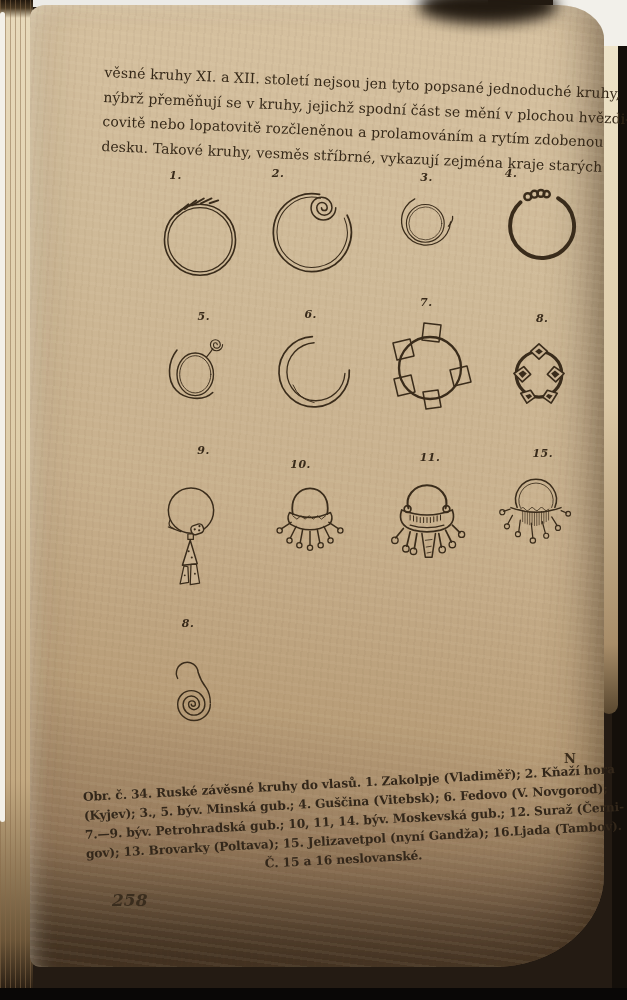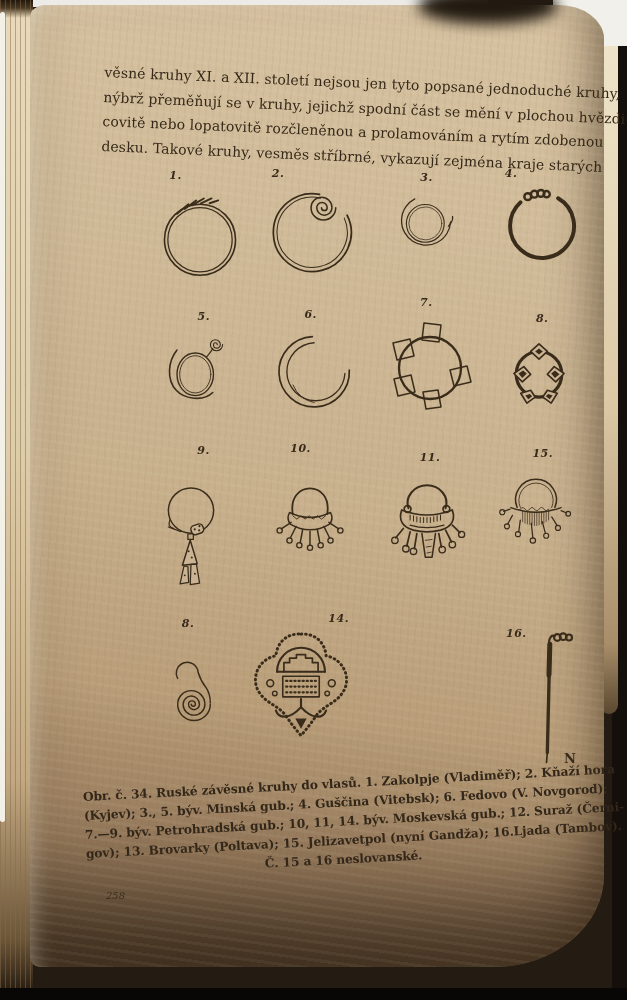--- a/index.html
+++ b/index.html
@@ -33,42 +33,42 @@
   .para{position:absolute;left:75px;top:55px;width:497px;color:#352818;
     font-size:14px;line-height:24.5px;letter-spacing:.1px;
     transform:rotate(2.4deg);transform-origin:left top;}
   .para .tline{text-align:justify;text-align-last:justify;white-space:nowrap;}
   .caption{position:absolute;left:55px;top:783px;width:514px;color:#33271a;
     font-weight:bold;font-size:12.2px;line-height:19px;letter-spacing:-.1px;
     transform:rotate(-3деg);transform-origin:left center;}
   .caption{transform:rotate(-3deg);}
   .caption .cline{text-align:justify;text-align-last:justify;white-space:nowrap;}
   .caption .cline.last{text-align:center;text-align-last:center;}
-  .pagenum{position:absolute;left:76px;top:885px;color:#3a2d1e;
-    font-style:italic;font-weight:normal;font-size:10px;}
+  .pagenum{position:absolute;left:82px;top:885px;color:#3a2d1e;
+    font-style:italic;font-weight:bold;font-size:17px;}
   
   .figure{position:absolute;left:66px;top:158px;width:512px;height:640px;}
   .cell{position:absolute;color:#3a2c1b;}
   .cell svg{width:100%;height:100%;display:block;overflow:visible;}
   .sketch path,.sketch circle,.sketch ellipse,.sketch rect,.sketch line,.sketch polyline
     {fill:none;stroke:currentColor;stroke-linecap:round;stroke-linejoin:round;}
   .sketch .ink{fill:#3a2c1b;stroke:none;}
   .sketch .paperfill{fill:#cbb493;}
   .lab{position:absolute;top:-15px;left:25%;font:italic bold 11px "DejaVu Serif",serif;
     color:#382a1a;letter-spacing:.5px;}
   .c1{left:56px;top:21px;width:96px;height:100px;} .c1 .lab{left:18%;}
   .c2{left:167px;top:19px;width:98px;height:95px;} .c2 .lab{left:9%;}
   .c3{left:294px;top:24px;width:72px;height:70px;} .c3 .lab{left:42%;top:-16px;}
   .c4{left:399px;top:19px;width:82px;height:90px;} .c4 .lab{left:12%;}
   .c5{left:62px;top:162px;width:76px;height:88px;} .c5 .lab{left:52%;}
   .c6{left:175px;top:160px;width:88px;height:94px;} .c6 .lab{left:38%;}
   .c7{left:284px;top:148px;width:100px;height:108px;} .c7 .lab{left:40%;}
   .c8{left:405px;top:164px;width:76px;height:90px;} .c8 .lab{left:46%;}
   .c9{left:56px;top:296px;width:78px;height:150px;} .c9 .lab{left:58%;}
-  .c10{left:173px;top:294px;width:82px;height:116px;} .c10 .lab{left:26%;}
+  .c10{left:173px;top:294px;width:82px;height:116px;} .c10 .lab{left:26%;margin-top:16px;}
   .c11{left:285px;top:303px;width:92px;height:114px;} .c11 .lab{left:42%;}
   .c12{left:396px;top:299px;width:88px;height:102px;} .c12 .lab{left:46%;}
   .c13{left:64px;top:469px;width:68px;height:120px;} .c13 .lab{left:32%;}
   .c14{left:148px;top:461px;width:114px;height:132px;} .c14 .lab{left:74%;top:-12px;}
   .c15{left:285px;top:488px;width:90px;height:98px;} .c15 .lab{left:52%;}
   .c16{left:428px;top:464px;width:50px;height:146px;} .c16 .lab{left:-18px;top:0px;}
   .margin-n{position:absolute;left:468px;top:588px;font:bold 13px "DejaVu Serif",serif;color:#3a2c1b;}
 </style>
 </head>
 <body>
@@ -289,53 +289,22 @@
       </div>
 
       <div class="cell c13">
         <span class="lab">8.</span>
         <svg class="sketch" viewBox="0 0 100 100">
           <path d="M26 30 A16 16 0 1 1 56 21 Q60 34 68 44 Q74 53 74 66" stroke-width="2.1"></path>
           <path d="M74 68 A24 24 0 0 1 26 68 A20 20 0 0 1 66 68 A16 16 0 0 1 34 68 A12 12 0 0 1 58 68 A8 8 0 0 1 42 68 A5 5 0 0 1 52 68 A3 3 0 0 1 46 68" stroke-width="2.1"></path>
         </svg>
       </div>
 
-      <div class="cell c14">
-        <span class="lab">14.</span>
-        <svg class="sketch" viewBox="0 0 100 110">
-          <path d="M50 6 C62 5 71 13 72 25 C88 28 95 46 86 58 C80 67 69 69 63 78 C59 84 55 89 50 95 C45 89 41 84 37 78 C31 69 20 67 14 58 C5 46 12 28 28 25 C29 13 38 5 50 6 Z" stroke-width="2.6" stroke-dasharray="0.6 3.4"></path>
-          <path d="M29 39 A21 21 0 0 1 71 39" stroke-width="1.8"></path>
-          <path d="M29 39 L71 39" stroke-width="1.8"></path>
-          <path d="M35 39 L35 31 L40 31 L40 27 L46 27 L46 24 L54 24 L54 27 L60 27 L60 31 L65 31 L65 39" stroke-width="1.5"></path>
-          <rect x="34" y="43" width="32" height="18" stroke-width="1.4"></rect>
-          <path d="M37 47 H63" stroke-width="2" stroke-dasharray="1 2.6"></path>
-          <path d="M37 52 H63" stroke-width="2" stroke-dasharray="1 2.6"></path>
-          <path d="M37 57 H63" stroke-width="2" stroke-dasharray="1 2.6"></path>
-          <path d="M50 63 L50 70 M50 70 C41 80 31 81 28 73 M50 70 C59 80 69 81 72 73" stroke-width="1.9"></path>
-          <path class="ink" d="M45 80 L55 80 L50 89 Z"></path>
-          <circle cx="23" cy="49" r="3" stroke-width="1.4"></circle>
-            <circle cx="77" cy="49" r="3" stroke-width="1.4"></circle>
-          <circle cx="27" cy="58" r="2" stroke-width="1.2"></circle>
-            <circle cx="73" cy="58" r="2" stroke-width="1.2"></circle>
-        </svg>
-      </div>
-
-
-      <div class="cell c16">
-        <span class="lab">16.</span>
-        <svg class="sketch" viewBox="0 0 60 170">
-          <path d="M31 20 L28 148" stroke-width="4"></path>
-          <path d="M31 18 L30 55" stroke-width="6"></path>
-          <path d="M28 148 L27 160" stroke-width="2"></path>
-          <path d="M30 16 Q31 6 37 8" stroke-width="2.6"></path>
-          <circle cx="40" cy="10" r="4" stroke-width="2.6"></circle>
-          <circle cx="47" cy="9" r="4" stroke-width="2.6"></circle>
-          <circle cx="54" cy="10" r="3.6" stroke-width="2.6"></circle>
-        </svg>
-      </div>
+
+
 
       <span class="margin-n">N</span>
     </div>
 
     <div class="caption">
       <div class="cline">Obr. č. 34. Ruské závěsné kruhy do vlasů. 1. Zakolpje (Vladiměř); 2. Kňaží hora</div>
       <div class="cline">(Kyjev); 3., 5. býv. Minská gub.; 4. Guščina (Vitebsk); 6. Fedovo (V. Novgorod);</div>
       <div class="cline">7.—9. býv. Petrohradská gub.; 10, 11, 14. býv. Moskevská gub.; 12. Suraž (Černi-</div>
       <div class="cline">gov); 13. Brovarky (Poltava); 15. Jelizavetpol (nyní Gandža); 16.Ljada (Tambov).</div>
       <div class="cline last">Č. 15 a 16 neslovanské.</div>

